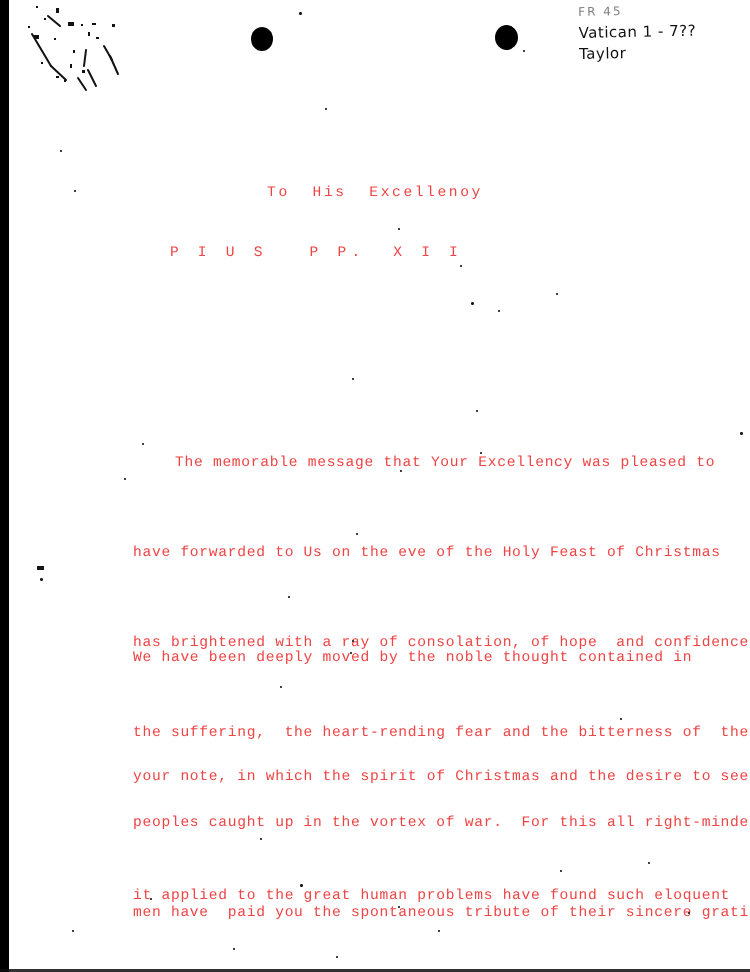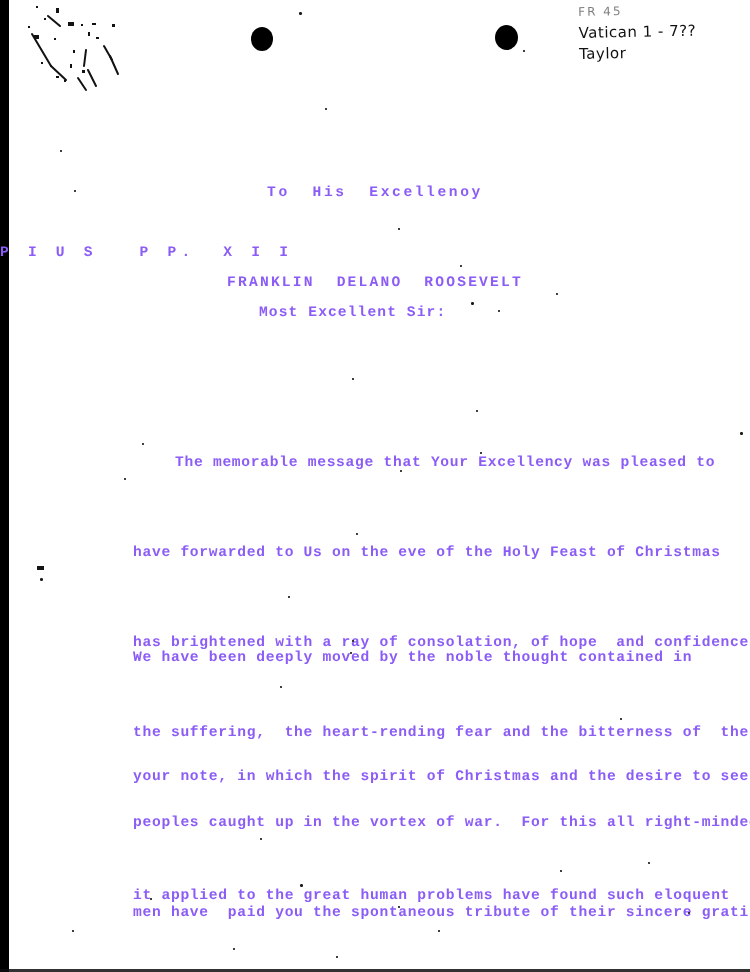--- a/index.html
+++ b/index.html
@@ -62,32 +62,32 @@
   .hw-line { white-space: nowrap; }
   .hw-faint { opacity: .55; font-size: 12px; letter-spacing: 2px; }
 
   
   .tw {
     position: absolute;
     font-family: "Liberation Mono", "DejaVu Sans Mono", monospace;
     font-size: 14.6px;
     line-height: 30px;
     white-space: pre;
-    font-weight: 700;
-    color: #8b5cf6;
+    font-weight: 400;
+    color: #ef4444;
     -webkit-font-smoothing: none;
     text-rendering: geometricPrecision;
   }
 
   .addr        { left: 0;   top: 118px; width: 750px; text-align: center; letter-spacing: .6px; }
   .addr .l1    { letter-spacing: 2.6px; }
   .addr .l2    { letter-spacing: 2.2px; }
   .addr .l3    { letter-spacing: .9px; }
 
-  .signature   { left: 0;   top: 238px; width: 633px; text-align: left; letter-spacing: 5.2px; }
+  .signature   { left: 0;   top: 238px; width: 633px; text-align: center; letter-spacing: 5.2px; }
 
   .salutation  { left: 259px; top: 298px; letter-spacing: 1.1px; }
   .sal-2       { left: 243px; top: 328px; letter-spacing: 1.1px; }
 
   .body        { left: 133px; top: 388px; width: 620px; letter-spacing: .72px; }
   .body p      { margin: 0; }
   .body .indent{ text-indent: 42px; }
 
   .body2       { left: 133px; top: 568px; width: 620px; letter-spacing: .72px; }
 
@@ -157,26 +157,24 @@
   </div>
 
   <div class="handwriting">
     <div class="hw-line hw-faint">FR 45</div>
     <div class="hw-line">Vatican 1 - 7??</div>
     <div class="hw-line">Taylor</div>
   </div>
 
   <div class="tw addr">
     <div class="l1">To  His  Excellenoy</div>
-    <div class="l2">FRANKLIN  DELANO  ROOSEVELT</div>
   </div>
 
   <div class="tw signature">P I U S   P P.  X I I</div>
 
-  <div class="tw salutation">Most Excellent Sir:</div>
 
   <div class="tw body">
     <p class="indent">The memorable message that Your Excellency was pleased to</p>
     <p>have forwarded to Us on the eve of the Holy Feast of Christmas</p>
     <p>has brightened with a ray of consolation, of hope  and confidence,</p>
     <p>the suffering,  the heart-rending fear and the bitterness of  the</p>
     <p>peoples caught up in the vortex of war.  For this all right-minded</p>
     <p>men have  paid you the spontaneous tribute of their sincere gratitude.</p>
   </div>
 

